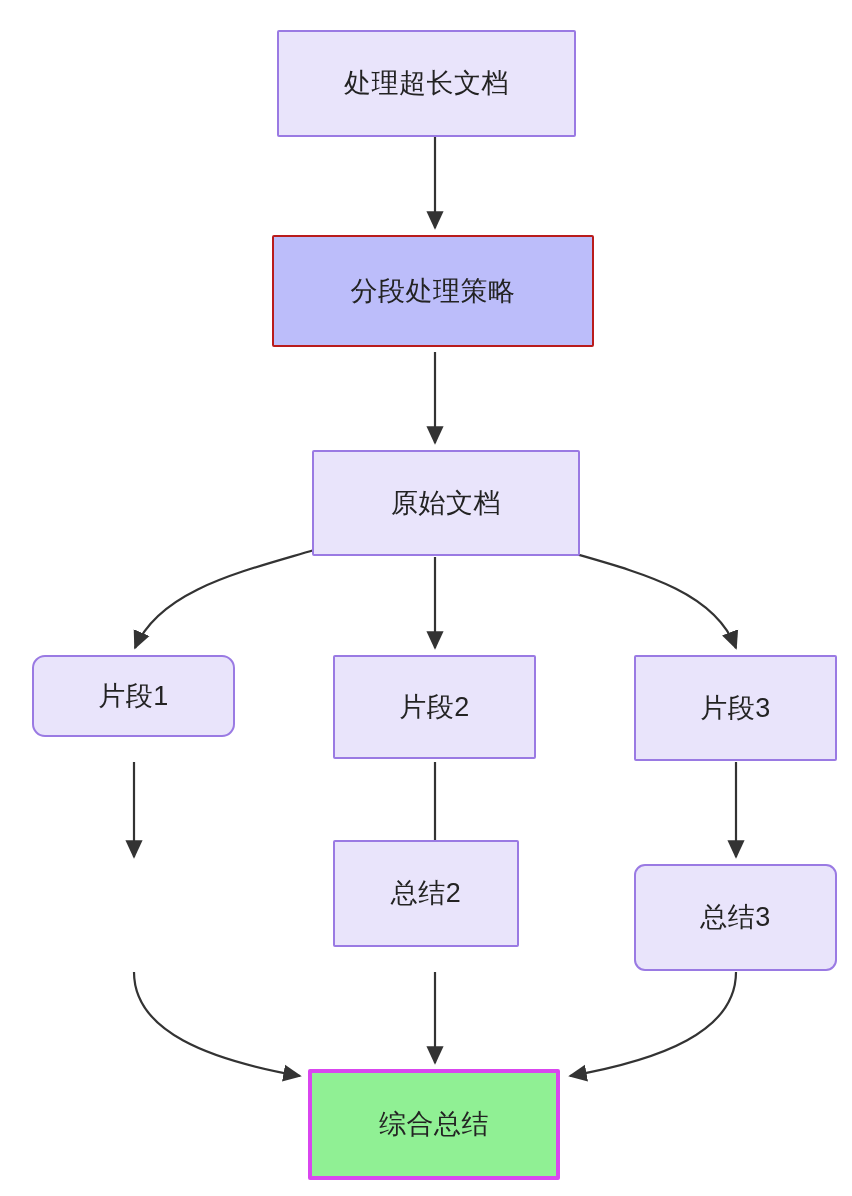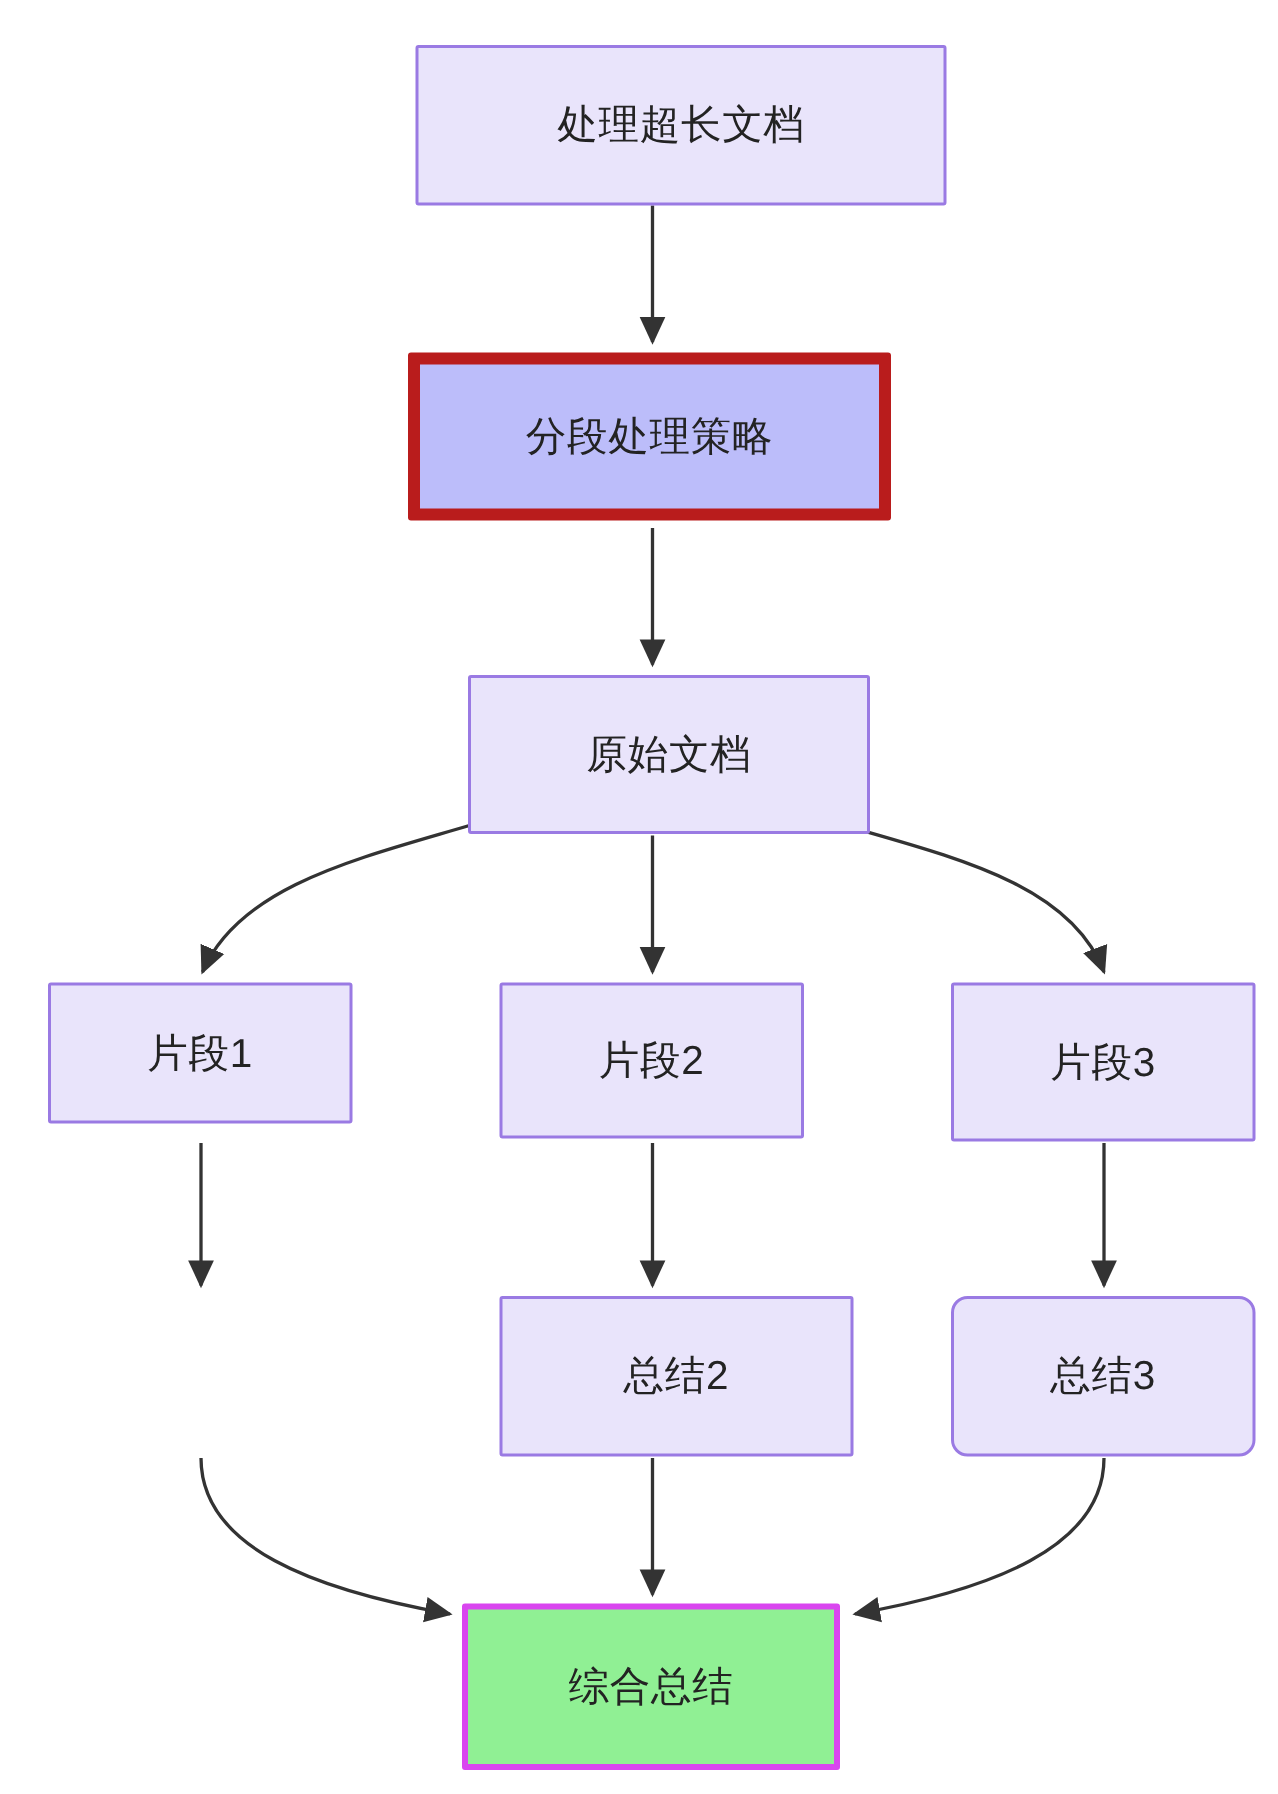--- a/index.html
+++ b/index.html
@@ -48,21 +48,21 @@
     border: 2px solid #9a7ae3;
     border-radius: 2px;
   }
   .node--default .node-label {
     color: #232323;
     font-size: 27px;
   }
   
   .node--highlight {
     background: #bcbdfa;
-    border: 8px solid #b91c1c;
+    border: 2px solid #b91c1c;
     border-radius: 2px;
   }
   .node--highlight .node-label {
     color: #232323;
     font-size: 27px;
   }
   
   .node--success {
     background: #90f094;
     border: 4px solid #d946ef;
@@ -101,46 +101,46 @@
 
     <path d="M 736,762 L 736,857" fill="none" stroke="#333333" stroke-width="2.2" marker-end="url(#arrowhead)"></path>
 
     <path d="M 134,972 C 134,1032 210,1060 300,1076" fill="none" stroke="#333333" stroke-width="2.2" marker-end="url(#arrowhead)"></path>
 
     <path d="M 435,972 L 435,1063" fill="none" stroke="#333333" stroke-width="2.2" marker-end="url(#arrowhead)"></path>
 
     <path d="M 736,972 C 736,1032 660,1060 570,1076" fill="none" stroke="#333333" stroke-width="2.2" marker-end="url(#arrowhead)"></path>
   </svg>
 
-  <div class="node node--default" style="left:277px; top:30px; width:354px; height:107px;">
+  <div class="node node--default" style="left:277px; top:30px; width:299px; height:107px;">
     <span class="node-label">处理超长文档</span>
   </div>
 
   <div class="node node--highlight" style="left:272px; top:235px; width:322px; height:112px;">
     <span class="node-label">分段处理策略</span>
   </div>
 
   <div class="node node--default" style="left:312px; top:450px; width:268px; height:106px;">
     <span class="node-label">原始文档</span>
   </div>
 
-  <div class="node node--default" style="left:32px; top:655px; width:203px; height:94px;">
+  <div class="node node--default" style="left:32px; top:655px; width:203px; height:82px;border-radius:13px;">
     <span class="node-label">片段1</span>
   </div>
 
   <div class="node node--default" style="left:333px; top:655px; width:203px; height:104px;">
     <span class="node-label">片段2</span>
   </div>
 
   <div class="node node--default" style="left:634px; top:655px; width:203px; height:106px;">
     <span class="node-label">片段3</span>
   </div>
 
 
-  <div class="node node--default" style="left:333px; top:864px; width:236px; height:107px;">
+  <div class="node node--default" style="left:333px; top:840px; width:186px; height:107px;">
     <span class="node-label">总结2</span>
   </div>
 
   <div class="node node--default" style="left:634px; top:864px; width:203px; height:107px;border-radius:11px;">
     <span class="node-label">总结3</span>
   </div>
 
   <div class="node node--success" style="left:308px; top:1069px; width:252px; height:111px;">
     <span class="node-label">综合总结</span>
   </div>

